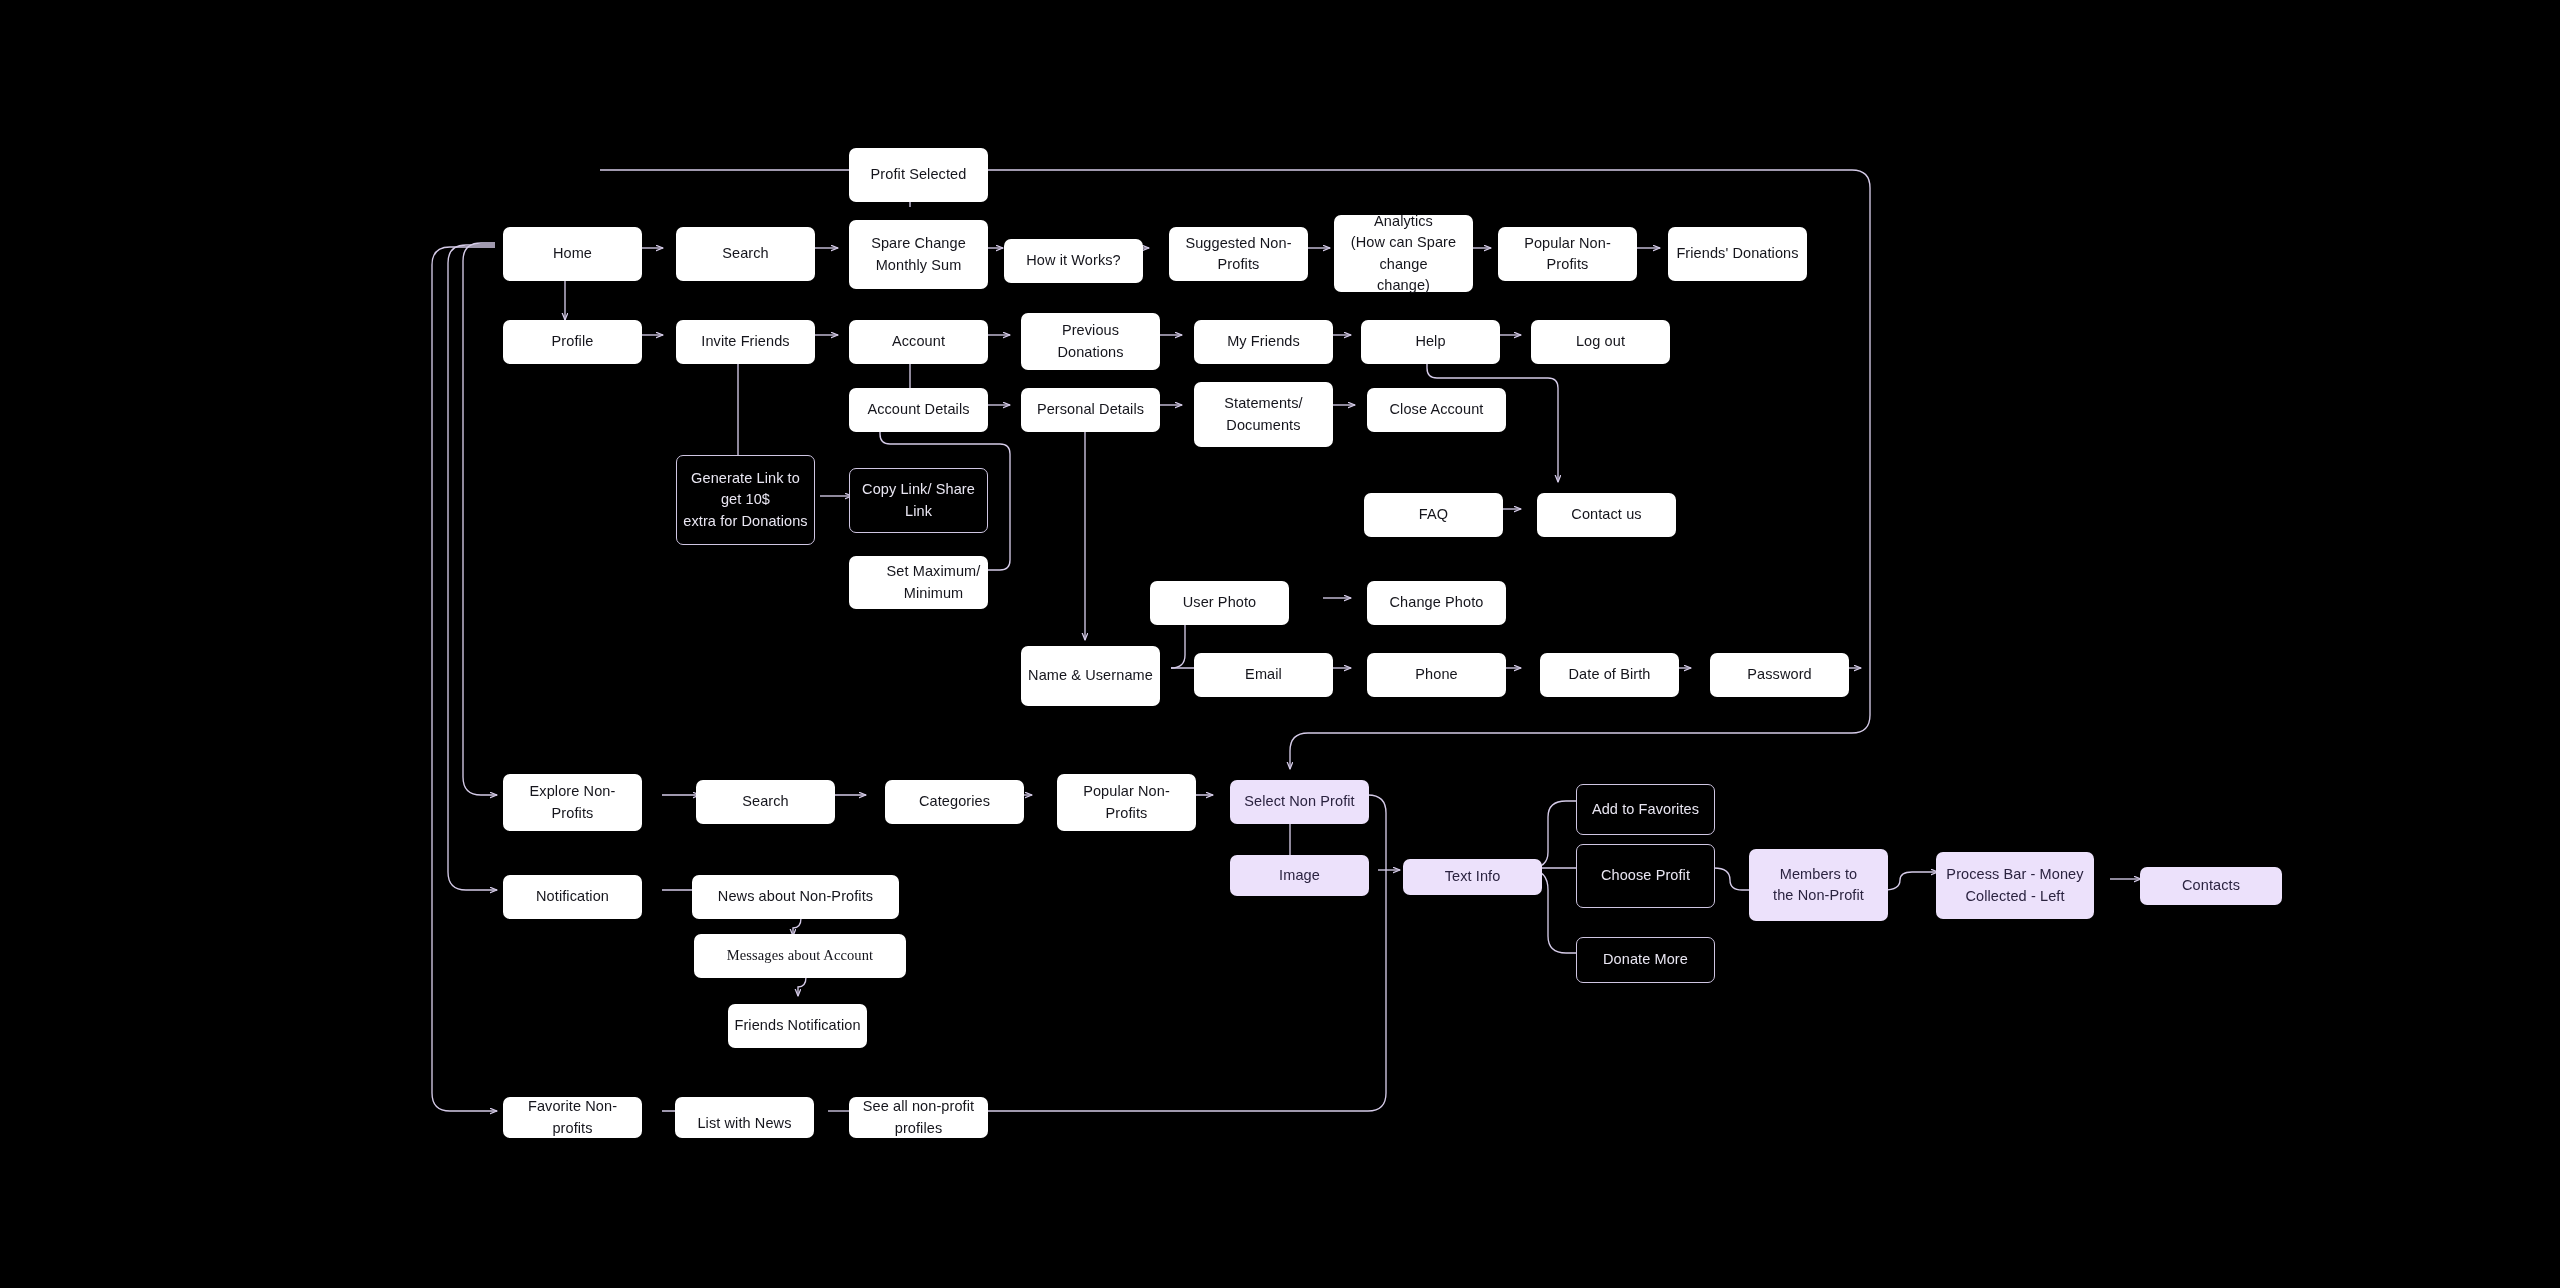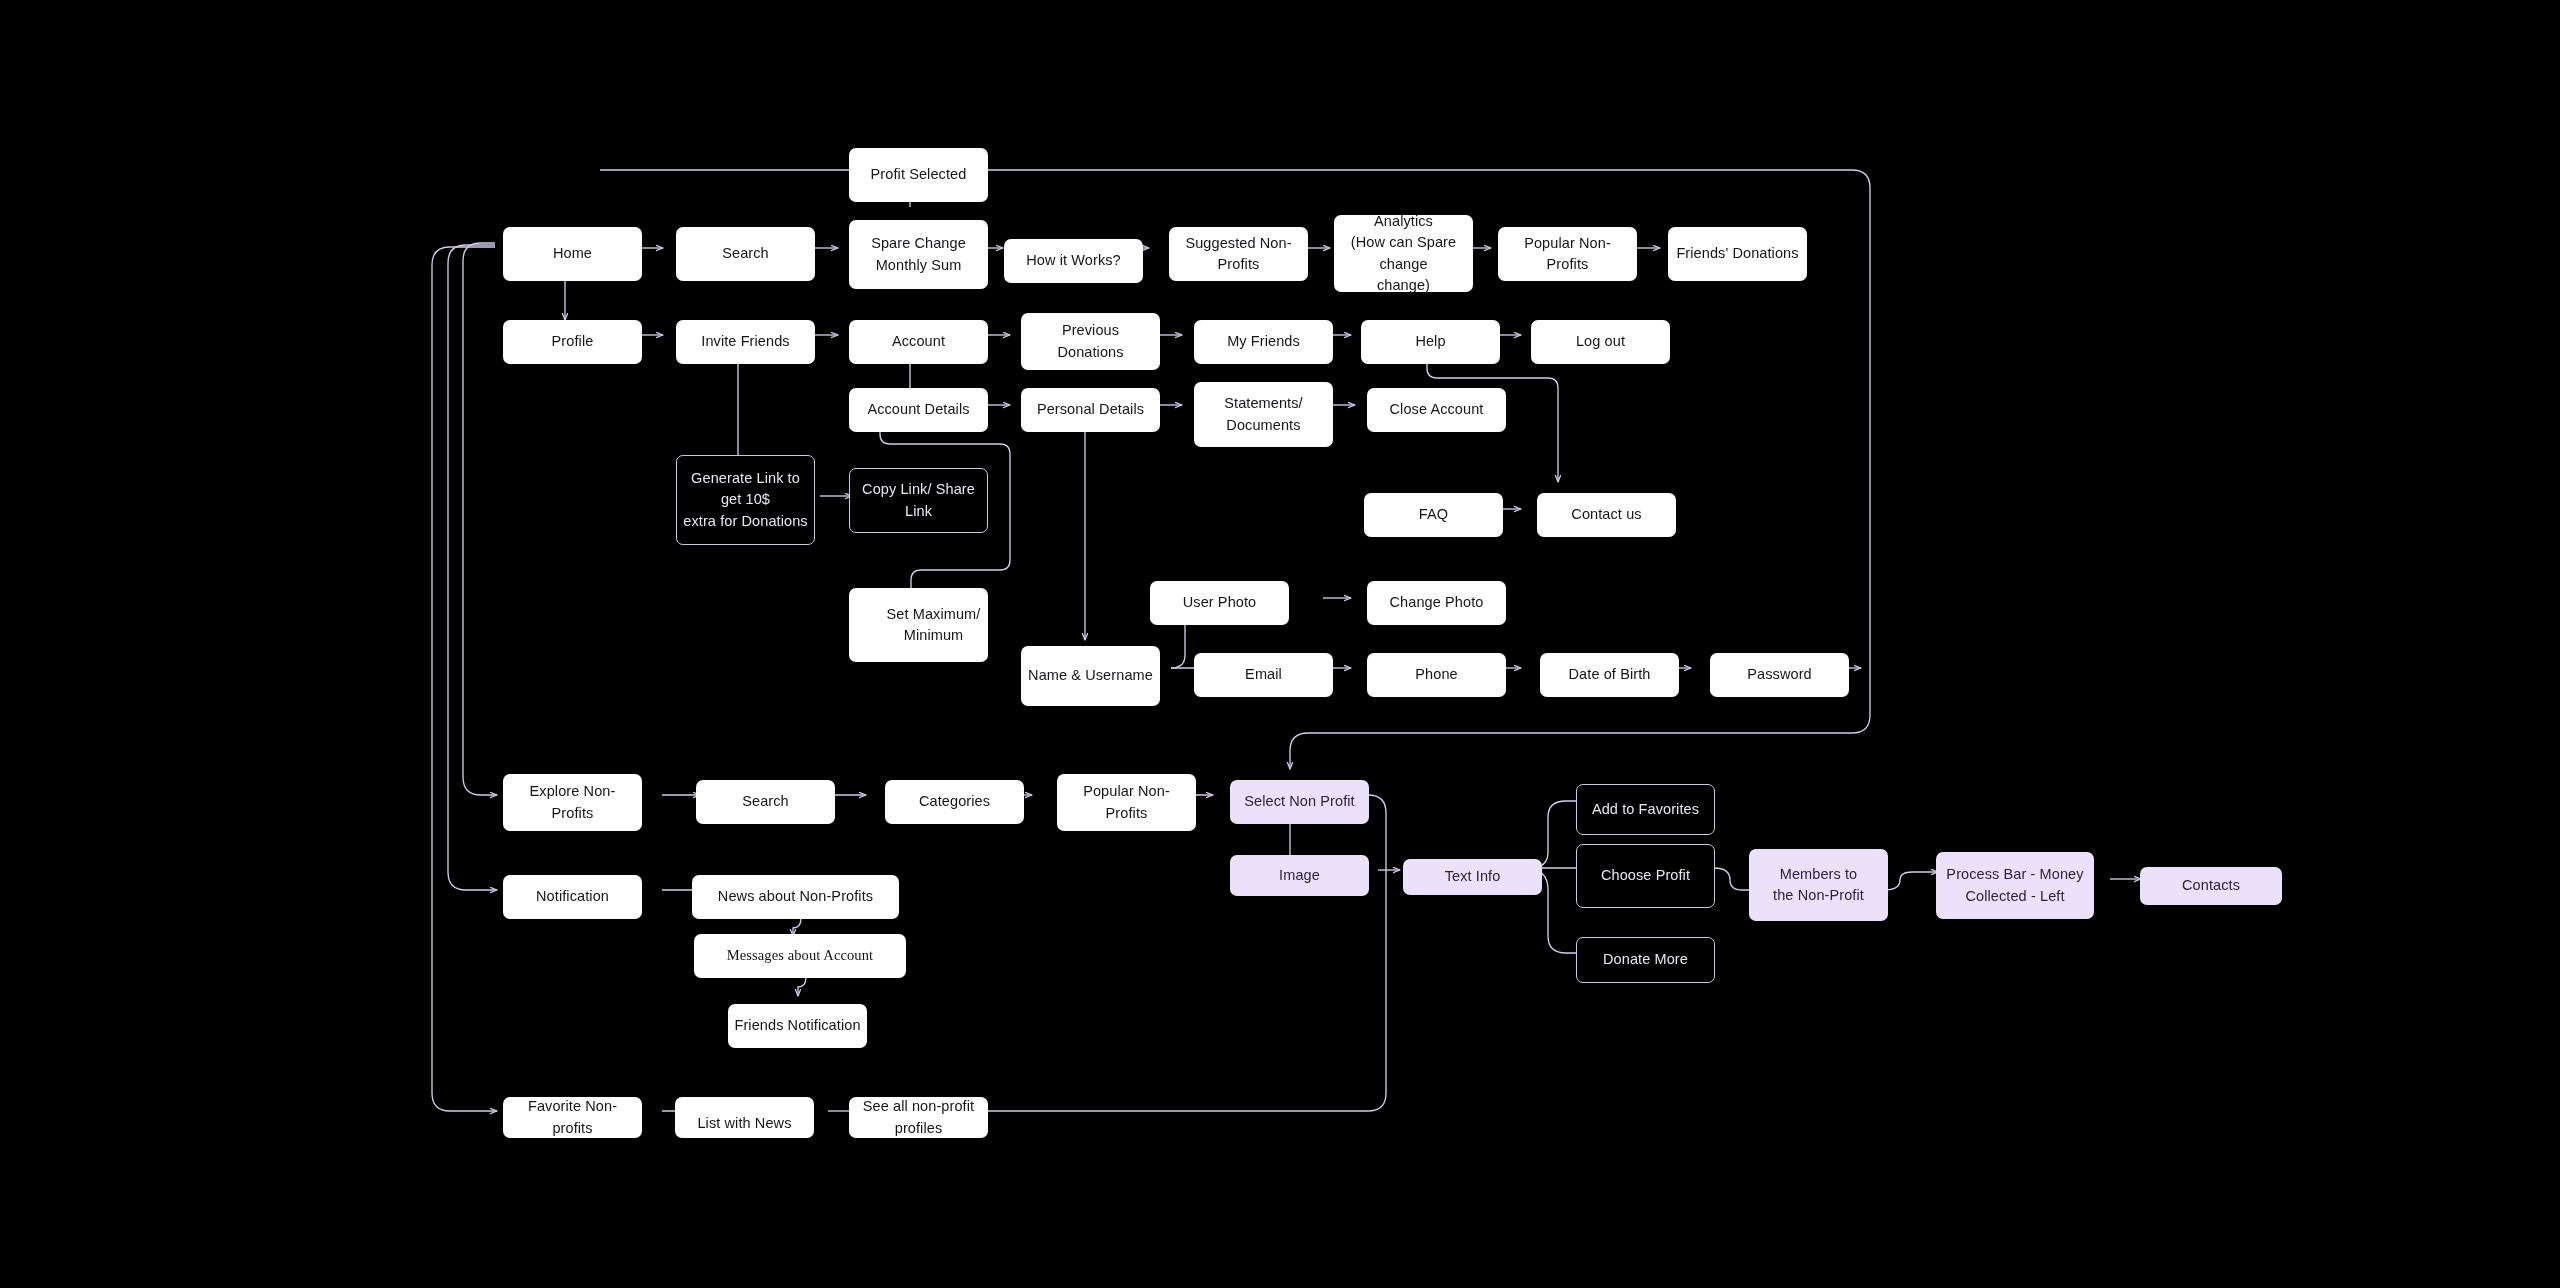--- a/index.html
+++ b/index.html
@@ -183,21 +183,21 @@
       </div>
       <div class="node ghost" style="left: 849px; top: 468px; width: 139px; height: 65px;">
         <span>Copy Link/ Share Link</span>
       </div>
       <div class="node white" style="left: 1364px; top: 493px; width: 139px; height: 44px;">
         <span>FAQ</span>
       </div>
       <div class="node white" style="left: 1537px; top: 493px; width: 139px; height: 44px;">
         <span>Contact us</span>
       </div>
-      <div class="node white" style="left: 849px; top: 588px; width: 139px; height: 74px; padding-left: 36px;">
+      <div class="node white" style="left: 849px; top: 556px; width: 139px; height: 53px; padding-left: 36px;">
         <span>Set Maximum/
 Minimum</span>
       </div>
       <div class="node white" style="left: 1150px; top: 581px; width: 139px; height: 44px;">
         <span>User Photo</span>
       </div>
       <div class="node white" style="left: 1367px; top: 581px; width: 139px; height: 44px;">
         <span>Change Photo</span>
       </div>
       <div class="node white" style="left: 1021px; top: 646px; width: 139px; height: 60px;">

